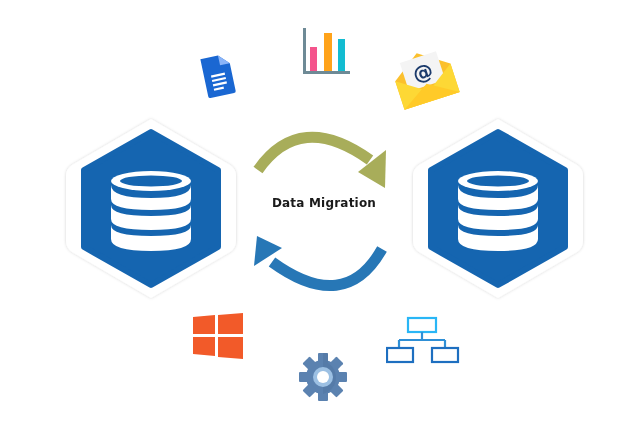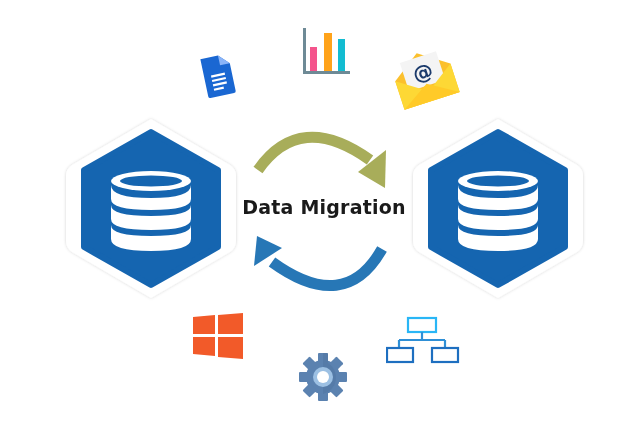--- a/index.html
+++ b/index.html
@@ -1,21 +1,21 @@
 <!DOCTYPE html>
 <html><head>
   <meta charset="utf-8">
   <style>
     html, body { margin: 0; padding: 0; background: #ffffff; }
     body { width: 640px; height: 422px; position: relative; overflow: hidden; font-family: "DejaVu Sans", "Liberation Sans", sans-serif; }
     .abs { position: absolute; }
     svg { display: block; }
     .title {
       position: absolute; left: 240px; top: 196px; width: 168px; text-align: center;
-      font-weight: bold; font-size: 19px; color: #1a1a1a; letter-spacing: 0.2px;
+      font-weight: bold; font-size: 12px; color: #1a1a1a; letter-spacing: 0.2px;
       font-family: "DejaVu Sans", sans-serif;
     }
   </style>
 </head>
 <body>
 
 <div class="abs" style="left:58px; top:113px;">
   <svg width="186" height="190" viewBox="0 0 186 190">
     <defs>
       <filter id="sh1" x="-10%" y="-10%" width="120%" height="120%">

